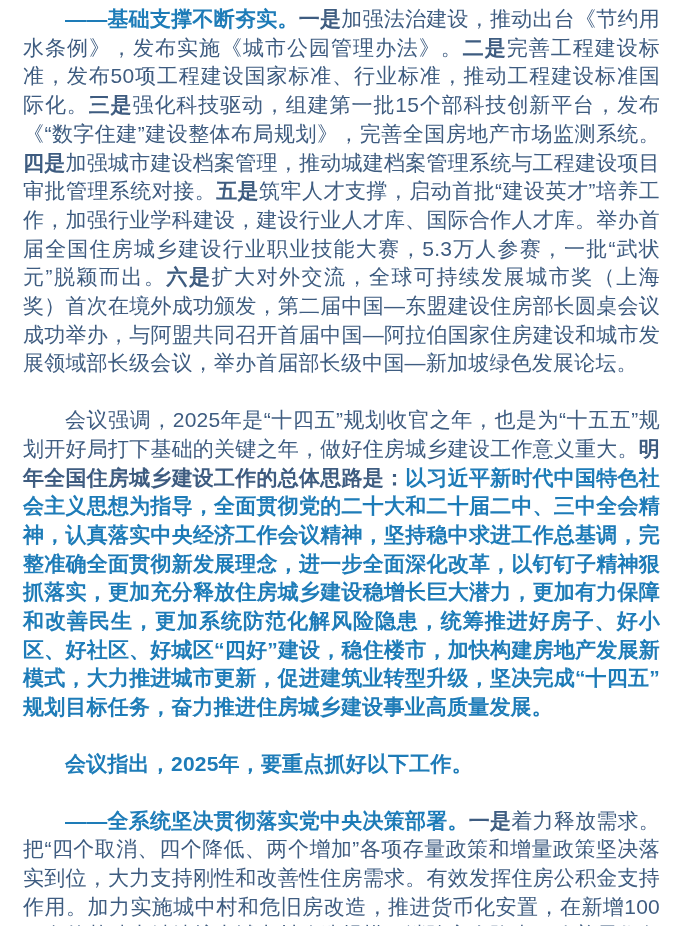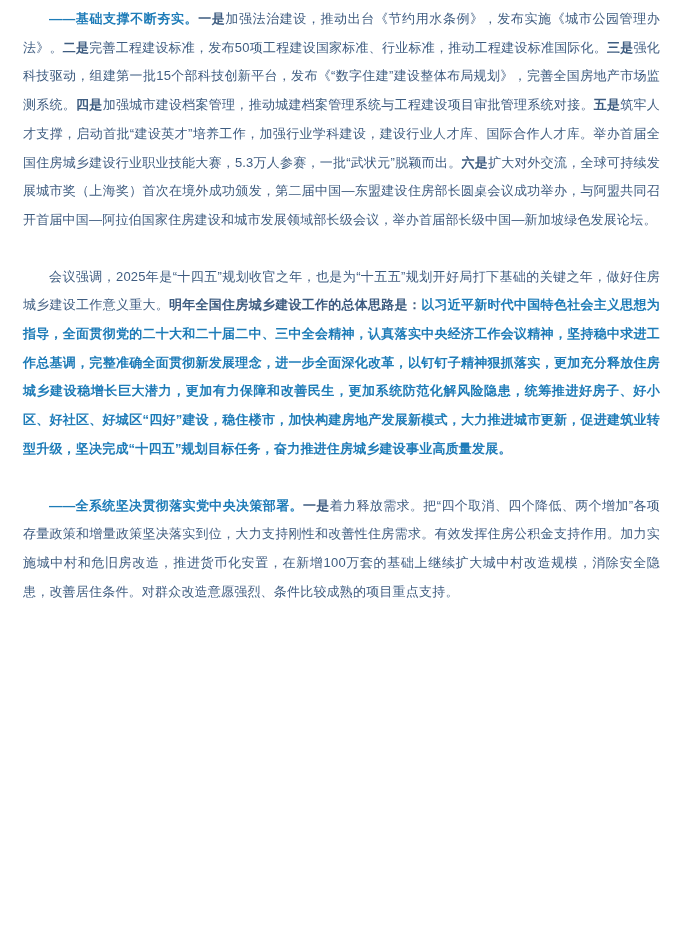--- a/index.html
+++ b/index.html
@@ -13,21 +13,21 @@
     overflow: hidden;
     font-family: "Liberation Sans", sans-serif;
   }
   .article {
     box-sizing: border-box;
     width: 683px;
     padding: 5px 23px 0 23px;
   }
   .article p {
     margin: 0 0 28px 0;
-    font-size: 13px;
+    font-size: 21px;
     line-height: 28.7px;
     text-indent: 2em;
     text-align: justify;
     color: var(--body-color, #3E5C80);
     letter-spacing: 0.2px;
   }
   .seg-normal {
     font-weight: normal;
     color: var(--body-color, #3E5C80);
   }
@@ -39,14 +39,15 @@
     font-weight: bold;
     color: var(--accent-color, #1E7CB8);
   }
 </style>
 </head>
 <body style="background: rgb(255, 255, 255);">
 
 <div class="article">
     <p><span class="seg-accent">——基础支撑不断夯实。</span><span class="seg-bold">一是</span><span class="seg-normal">加强法治建设，推动出台《节约用水条例》，发布实施《城市公园管理办法》。</span><span class="seg-bold">二是</span><span class="seg-normal">完善工程建设标准，发布50项工程建设国家标准、行业标准，推动工程建设标准国际化。</span><span class="seg-bold">三是</span><span class="seg-normal">强化科技驱动，组建第一批15个部科技创新平台，发布《“数字住建”建设整体布局规划》，完善全国房地产市场监测系统。</span><span class="seg-bold">四是</span><span class="seg-normal">加强城市建设档案管理，推动城建档案管理系统与工程建设项目审批管理系统对接。</span><span class="seg-bold">五是</span><span class="seg-normal">筑牢人才支撑，启动首批“建设英才”培养工作，加强行业学科建设，建设行业人才库、国际合作人才库。举办首届全国住房城乡建设行业职业技能大赛，5.3万人参赛，一批“武状元”脱颖而出。</span><span class="seg-bold">六是</span><span class="seg-normal">扩大对外交流，全球可持续发展城市奖（上海奖）首次在境外成功颁发，第二届中国—东盟建设住房部长圆桌会议成功举办，与阿盟共同召开首届中国—阿拉伯国家住房建设和城市发展领域部长级会议，举办首届部长级中国—新加坡绿色发展论坛。</span></p>
     <p><span class="seg-normal">会议强调，2025年是“十四五”规划收官之年，也是为“十五五”规划开好局打下基础的关键之年，做好住房城乡建设工作意义重大。</span><span class="seg-bold">明年全国住房城乡建设工作的总体思路是：</span><span class="seg-accent">以习近平新时代中国特色社会主义思想为指导，全面贯彻党的二十大和二十届二中、三中全会精神，认真落实中央经济工作会议精神，坚持稳中求进工作总基调，完整准确全面贯彻新发展理念，进一步全面深化改革，以钉钉子精神狠抓落实，更加充分释放住房城乡建设稳增长巨大潜力，更加有力保障和改善民生，更加系统防范化解风险隐患，统筹推进好房子、好小区、好社区、好城区“四好”建设，稳住楼市，加快构建房地产发展新模式，大力推进城市更新，促进建筑业转型升级，坚决完成“十四五”规划目标任务，奋力推进住房城乡建设事业高质量发展。</span></p>
+    <p><span class="seg-accent">会议指出，2025年，要重点抓好以下工作。</span></p>
     <p><span class="seg-accent">——全系统坚决贯彻落实党中央决策部署。</span><span class="seg-bold">一是</span><span class="seg-normal">着力释放需求。把“四个取消、四个降低、两个增加”各项存量政策和增量政策坚决落实到位，大力支持刚性和改善性住房需求。有效发挥住房公积金支持作用。加力实施城中村和危旧房改造，推进货币化安置，在新增100万套的基础上继续扩大城中村改造规模，消除安全隐患，改善居住条件。对群众改造意愿强烈、条件比较成熟的项目重点支持。</span></p>
   </div>
 
 </body></html>

